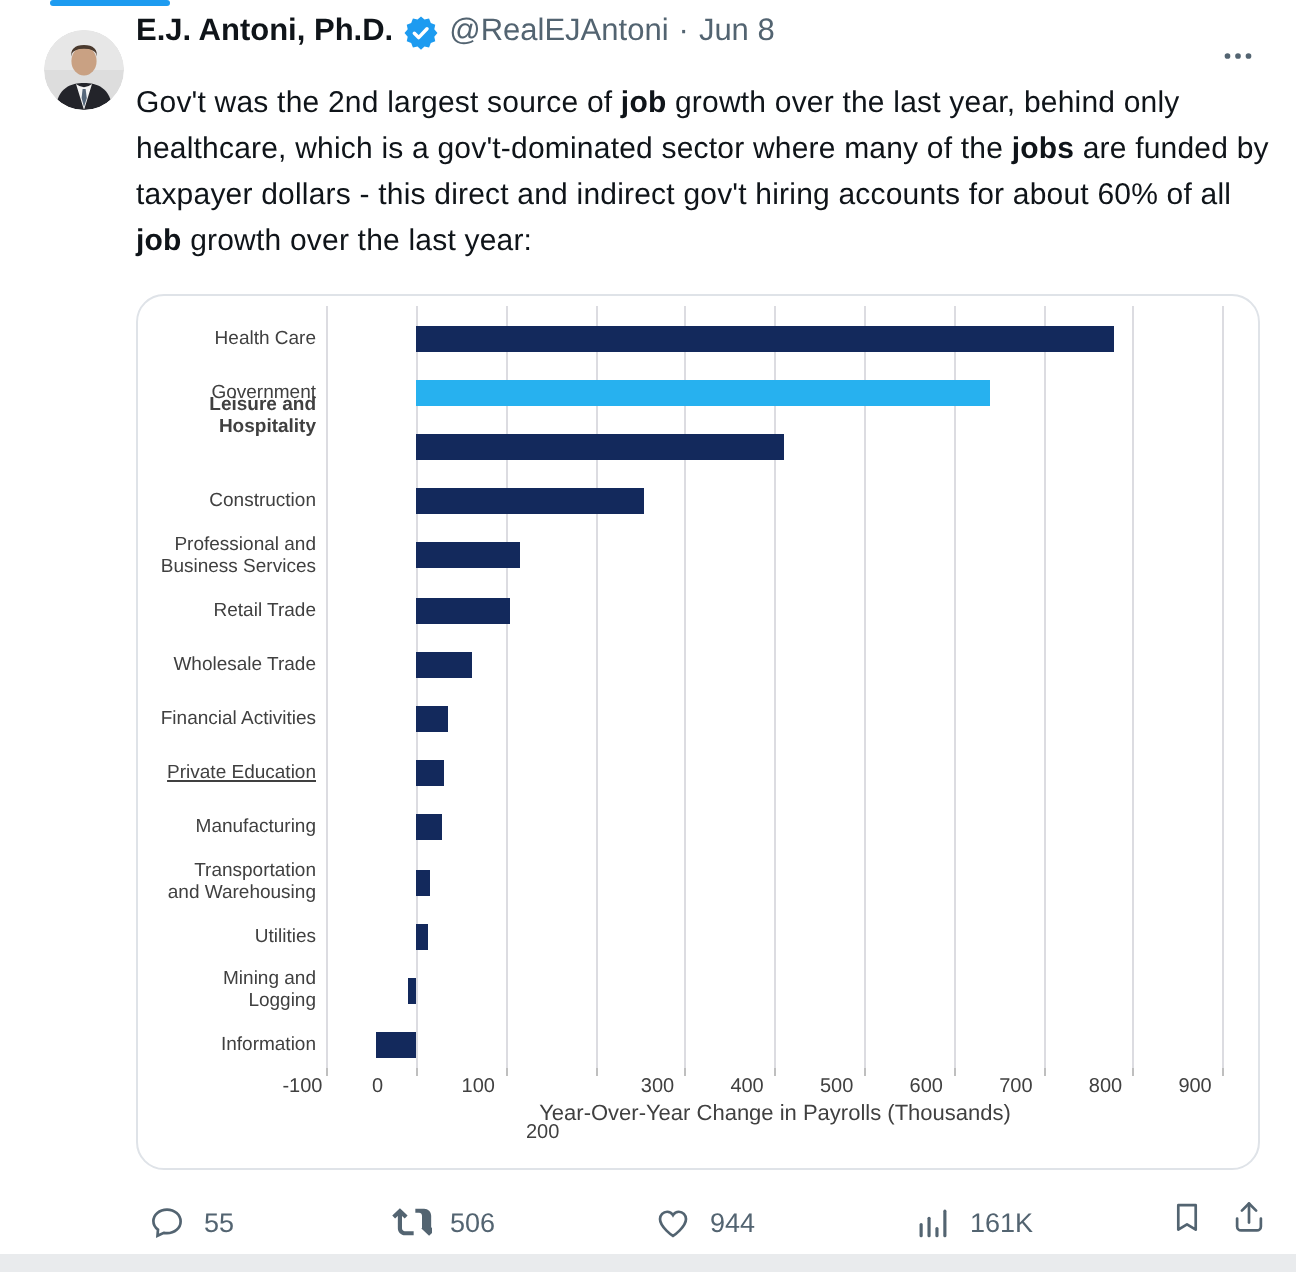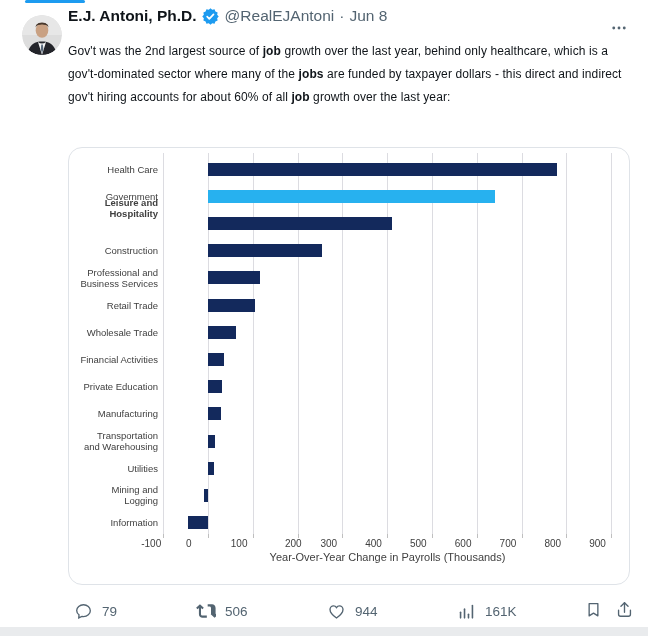--- a/index.html
+++ b/index.html
@@ -43,21 +43,21 @@
     right: 18px; top: 17px;
     width: 22px; height: 22px;
     display: flex; align-items: center; justify-content: center;
     border-radius: 50%;
     cursor: pointer;
   }
   .tweet-text {
     position: absolute;
     left: 68px; top: 40px;
     width: 568px;
-    font-size: 12px;
+    font-size: 15px;
     line-height: 23px;
     color: #0f1419;
     letter-spacing: 0.1px;
   }
   .tweet-text b { font-weight: bold; }
   .chart-card {
     position: absolute;
     left: 68px; top: 147px;
     width: 562px; height: 438px;
     background: #ffffff;
@@ -195,21 +195,21 @@
       <div class="x-tick" style="left: 94.2px;"></div>
       <div class="x-tick-label" style="left: 72.2px;">-100</div>
       <div class="plot-gridline" style="left: 139px;"></div>
       <div class="x-tick" style="left: 139px;"></div>
       <div class="x-tick-label" style="left: 117px;">0</div>
       <div class="plot-gridline" style="left: 183.8px;"></div>
       <div class="x-tick" style="left: 183.8px;"></div>
       <div class="x-tick-label" style="left: 161.8px;">100</div>
       <div class="plot-gridline" style="left: 228.6px;"></div>
       <div class="x-tick" style="left: 228.6px;"></div>
-      <div class="x-tick-label" style="left: 216px;">200</div>
+      <div class="x-tick-label" style="left: 194px; margin-top: 23px;">200</div>
       <div class="plot-gridline" style="left: 273.4px;"></div>
       <div class="x-tick" style="left: 273.4px;"></div>
       <div class="x-tick-label" style="left: 251.4px;">300</div>
       <div class="plot-gridline" style="left: 318.2px;"></div>
       <div class="x-tick" style="left: 318.2px;"></div>
       <div class="x-tick-label" style="left: 296.2px;">400</div>
       <div class="plot-gridline" style="left: 363px;"></div>
       <div class="x-tick" style="left: 363px;"></div>
       <div class="x-tick-label" style="left: 341px;">500</div>
       <div class="plot-gridline" style="left: 407.8px;"></div>
@@ -251,21 +251,21 @@
       </div>
       <div class="bar" style="left: 139px; width: 47px; top: 150.5px; background: rgb(19, 41, 92);"></div>
       <div class="cat-label" style="top: 178.7px;">
         <div>Wholesale Trade</div>
       </div>
       <div class="bar" style="left: 139px; width: 27.8px; top: 177.7px; background: rgb(19, 41, 92);"></div>
       <div class="cat-label" style="top: 205.9px;">
         <div>Financial Activities</div>
       </div>
       <div class="bar" style="left: 139px; width: 16.1px; top: 204.9px; background: rgb(19, 41, 92);"></div>
-      <div class="cat-label" style="top: 233.1px;">
+      <div class="cat-label" style="top: 233.1px; text-decoration: underline;">
         <div>Private Education</div>
       </div>
       <div class="bar" style="left: 139px; width: 13.9px; top: 232.1px; background: rgb(19, 41, 92);"></div>
       <div class="cat-label" style="top: 260.3px;">
         <div>Manufacturing</div>
       </div>
       <div class="bar" style="left: 139px; width: 12.5px; top: 259.3px; background: rgb(19, 41, 92);"></div>
       <div class="cat-label" style="top: 282px;">
         <div>Transportation</div>
         <div>and Warehousing</div>
@@ -286,21 +286,21 @@
       <div class="bar" style="left: 118.8px; width: 20.2px; top: 368.1px; background: rgb(19, 41, 92);"></div>
     </div>
 
   <div class="engagement">
     <div class="eng-group" style="left:74px;">
       <span class="icon">
         <svg width="19" height="19" viewBox="0 0 24 24" fill="none" stroke="#536471" stroke-width="1.7">
           <path d="M12 3.5c-4.8 0-8.6 3.3-8.6 7.3 0 2.2 1.1 4.1 2.9 5.4l-.3 3.9 4-1.9c.6.1 1.3.2 2 .2 4.8 0 8.6-3.3 8.6-7.4S16.8 3.5 12 3.5z"></path>
         </svg>
       </span>
-      <span>79</span>
+      <span>55</span>
     </div>
     <div class="eng-group" style="left:196px;">
       <span class="icon">
         <svg width="20" height="20" viewBox="0 0 24 24" fill="#536471">
           <path d="M4.75 3.79l4.603 4.3-1.706 1.82L6 8.38v7.37c0 .97.78 1.75 1.75 1.75H13v2.5H7.75c-2.347 0-4.25-1.9-4.25-4.25V8.38L1.853 9.91.147 8.09l4.603-4.3zm14.5 2.71h-5.25V4h5.25c2.347 0 4.25 1.9 4.25 4.25v7.37l1.647-1.53 1.706 1.82-4.603 4.3-4.603-4.3 1.706-1.82L18 15.62V8.25c0-.97-.78-1.75-1.75-1.75z"></path>
         </svg>
       </span>
       <span>506</span>
     </div>
     <div class="eng-group" style="left:327px;">

